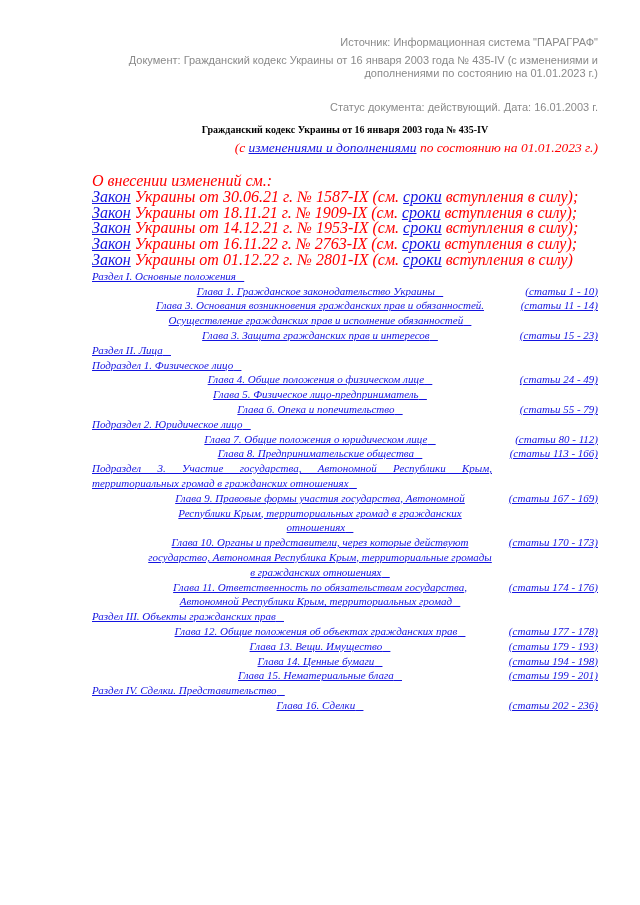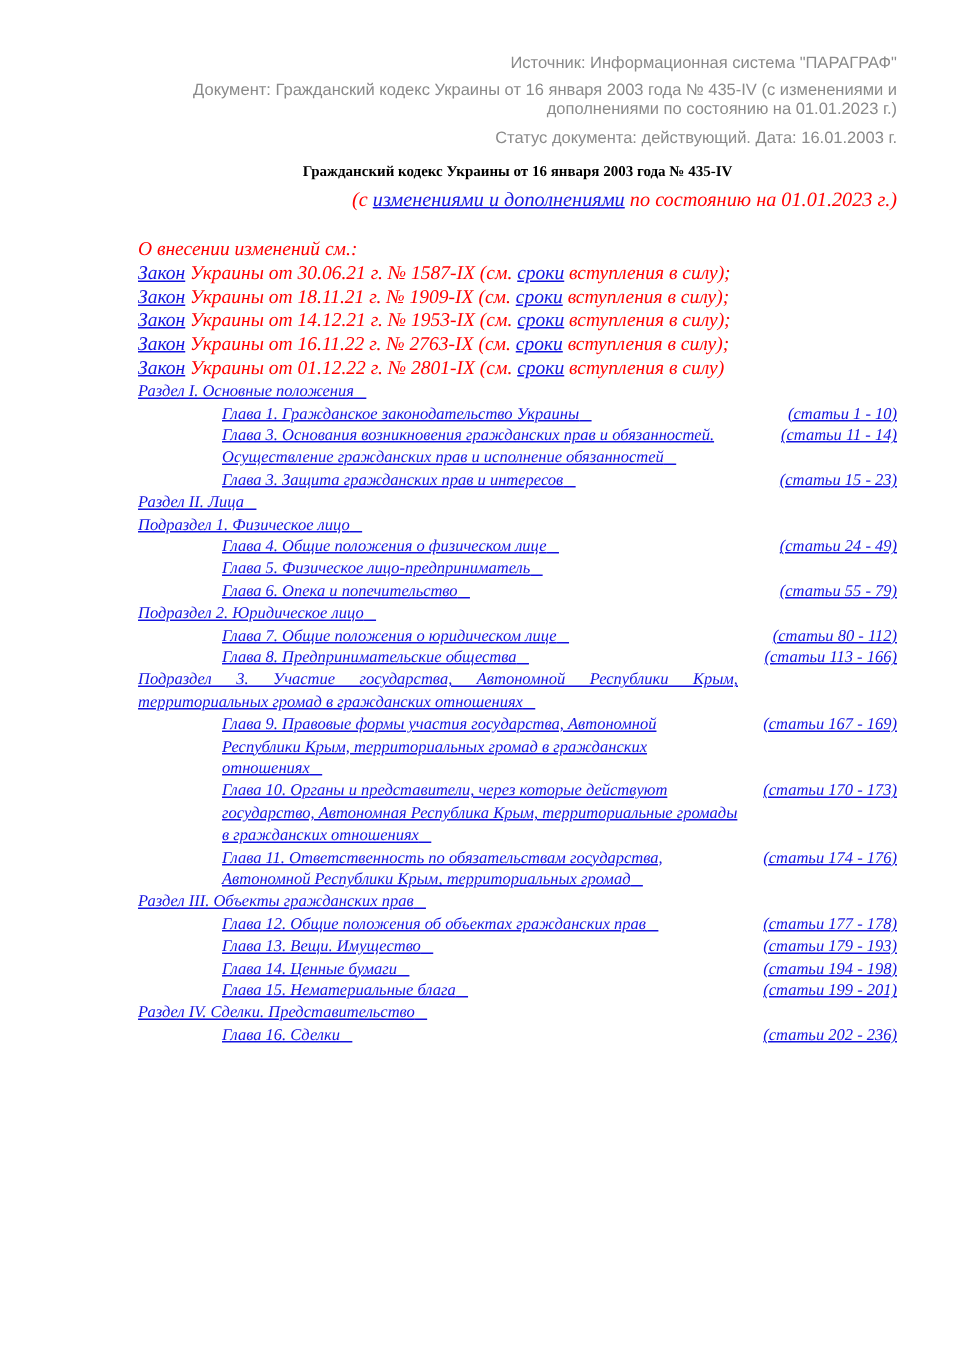--- a/index.html
+++ b/index.html
@@ -20,21 +20,21 @@
     padding:36px 42px 0 92px;
   }
   
   .meta{
     font-family:"Liberation Sans", sans-serif;
     font-size:11px;line-height:13.5px;
     color:var(--gray);
     text-align:right;
   }
   .meta .m-line{margin-bottom:4px;}
-  .meta .m-doc{margin-bottom:5px;}
+  .meta .m-doc{margin-bottom:20px;}
   
   .title{
     font-size:10px;font-weight:bold;
     text-align:center;
     margin:7px 0 1px 0;
     line-height:18px;
   }
   .subtitle{
     font-size:13.5px;font-style:italic;
     text-align:right;
@@ -43,32 +43,32 @@
   }
   
   a.lnk{
     color:var(--link);
     text-decoration:underline;
     cursor:pointer;
   }
   
   .amend{
     margin-top:17px;
-    font-size:13px;font-style:italic;
+    font-size:16px;font-style:italic;
     line-height:15.8px;
     color:var(--red);
   }
   
   .toc{
     margin-top:1px;
     font-size:11px;font-style:italic;
     line-height:14.8px;
   }
   .row{display:flex;align-items:flex-start;}
-  .c1{width:400px;box-sizing:border-box;}
+  .c1{width:400px;box-sizing:border-box;text-align:center;}
   .row.section .c1{text-align:justify;}
   .row.chapter .c1{padding-left:56px;}
   .c2{width:90px;margin-left:auto;text-align:right;}
   
   a.tail::after{content:"\00a0\00a0\00a0";}
 </style>
 </head>
 <body>
 
 <div class="page">

